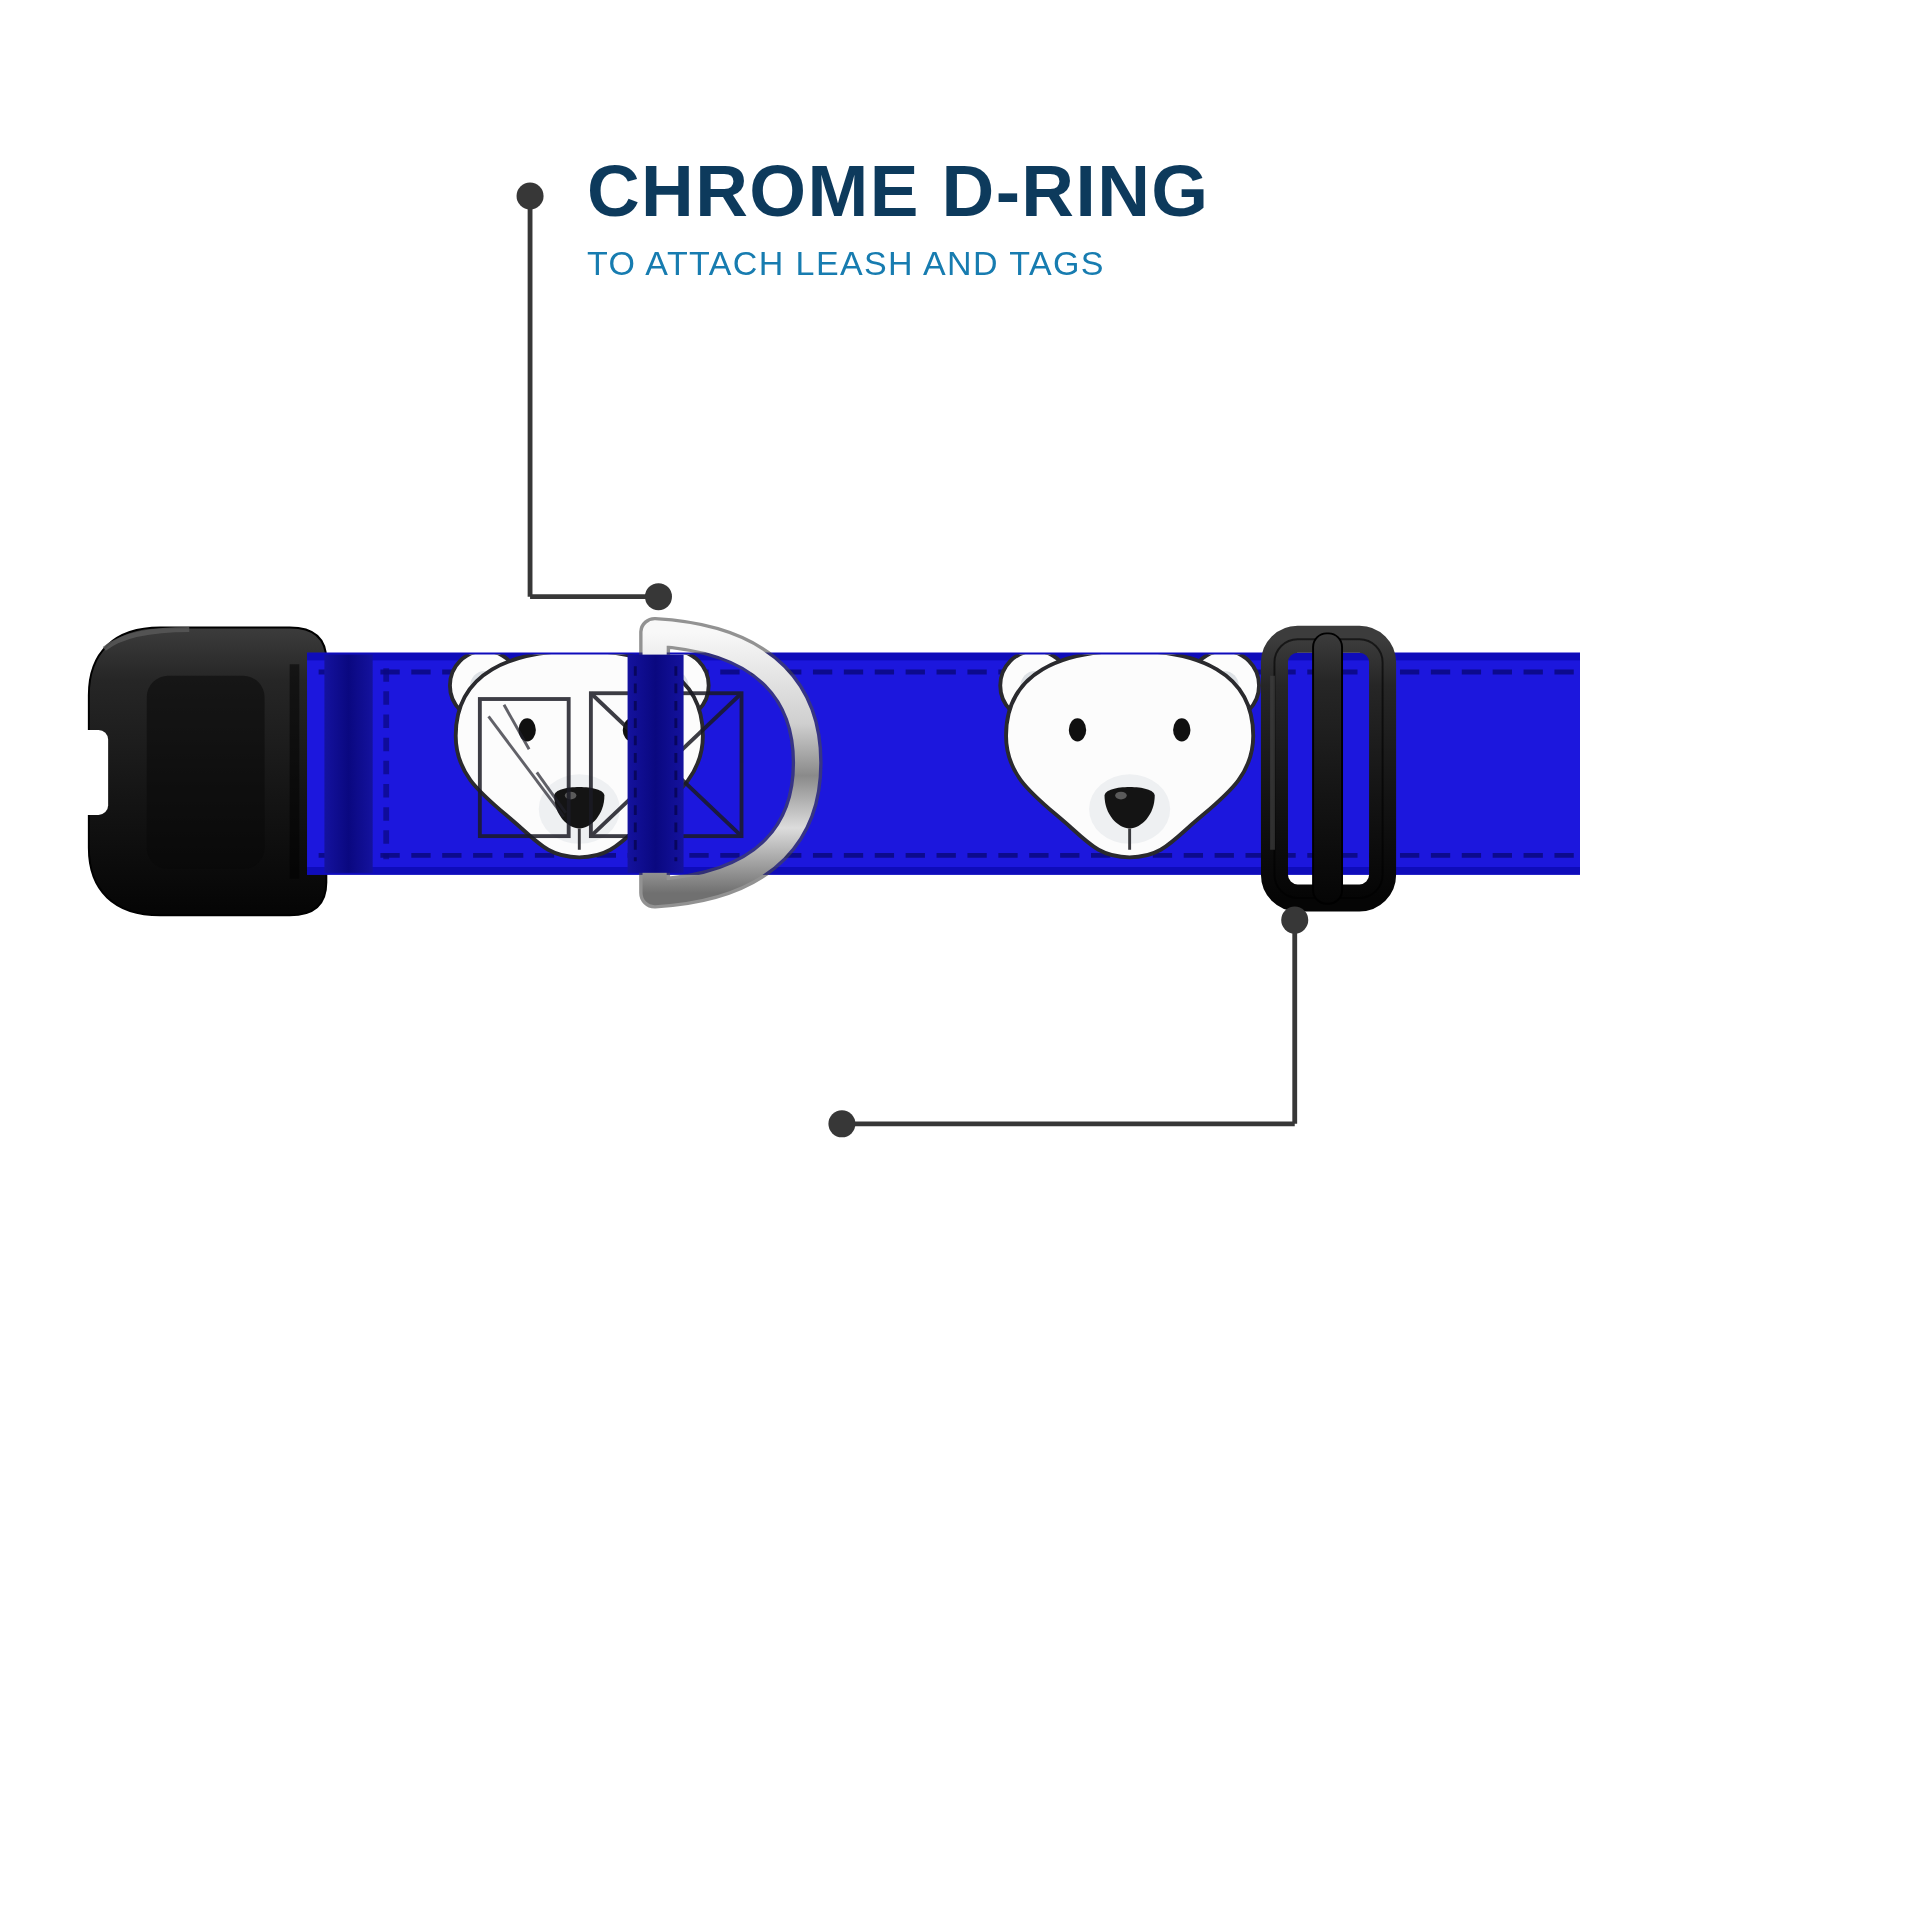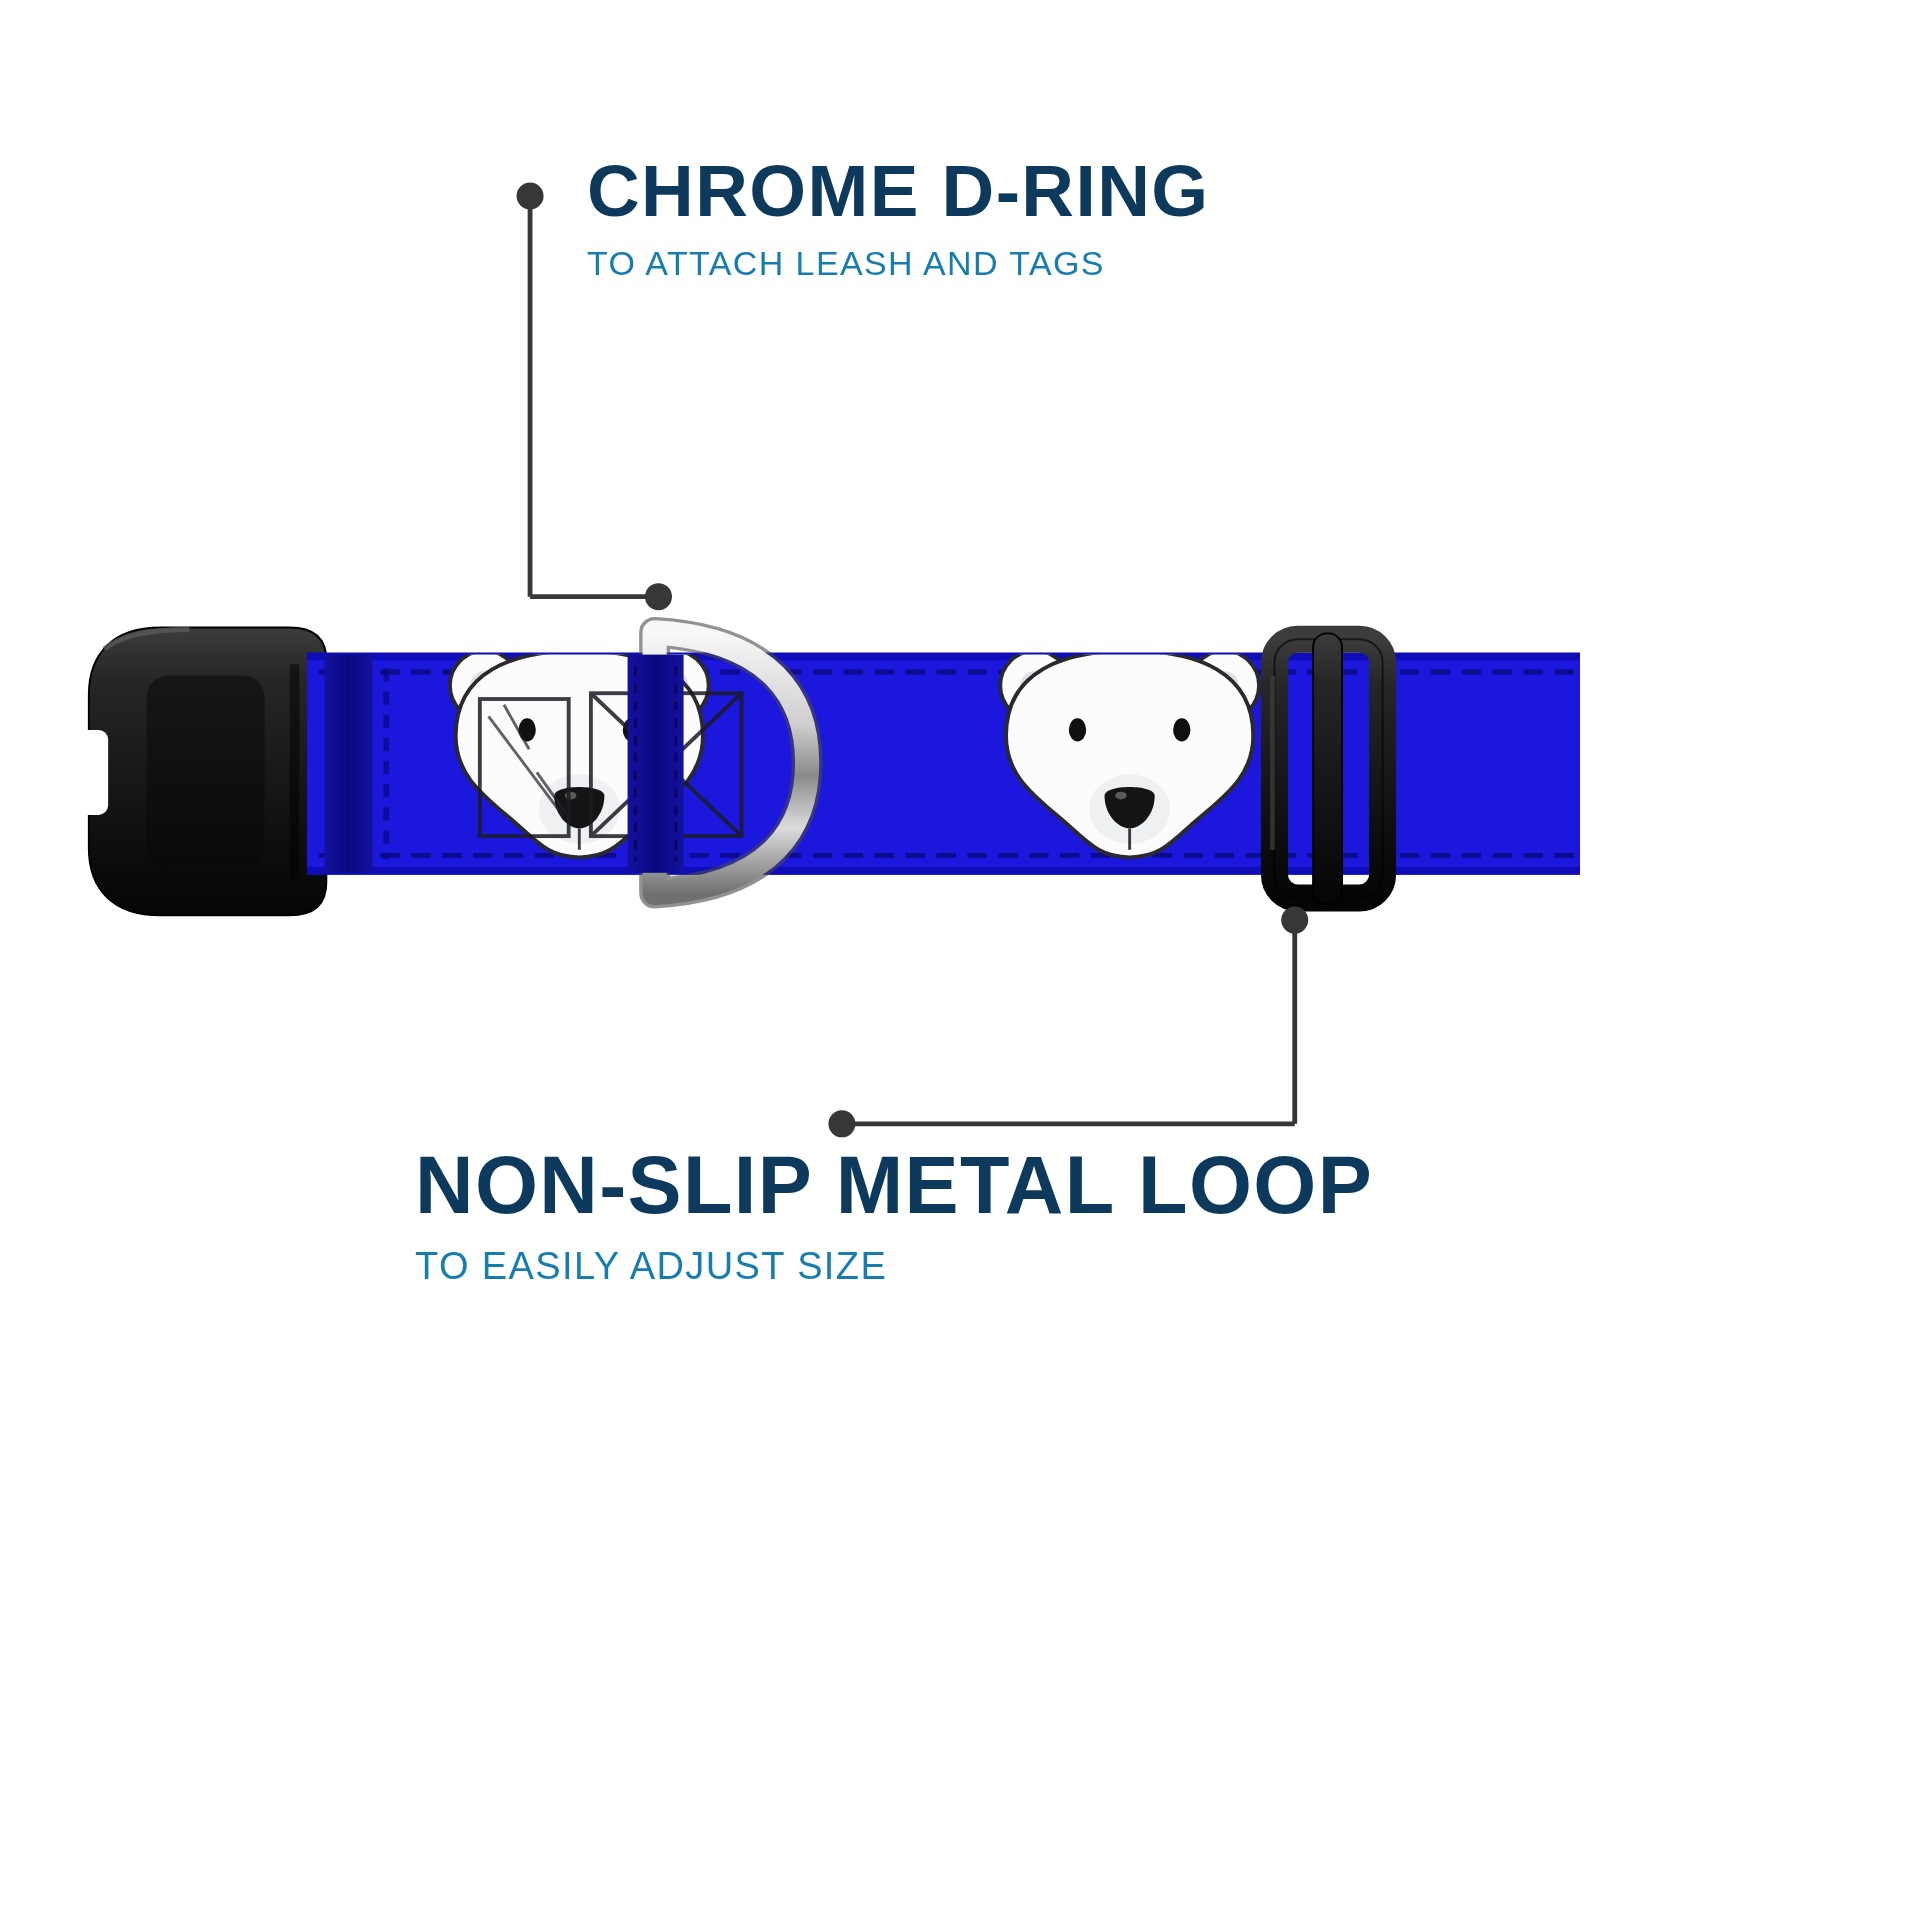--- a/index.html
+++ b/index.html
@@ -129,19 +129,15 @@
       <circle cx="1341" cy="953" r="14" style="fill:var(--callout-line,#373737)"></circle>
       <circle cx="872" cy="1164" r="14" style="fill:var(--callout-line,#373737)"></circle>
     </g>
   </svg>
 
   <div class="callout callout-dring">
     <h1>CHROME D-RING</h1>
     <h2>TO ATTACH LEASH AND TAGS</h2>
   </div>
 
-  <div class="callout callout-loop">
-    <h1>NON-SLIP METAL LOOP</h1>
-    <h2>TO EASILY ADJUST SIZE</h2>
-  </div>
 
 </div>
 
 
 </body></html>

